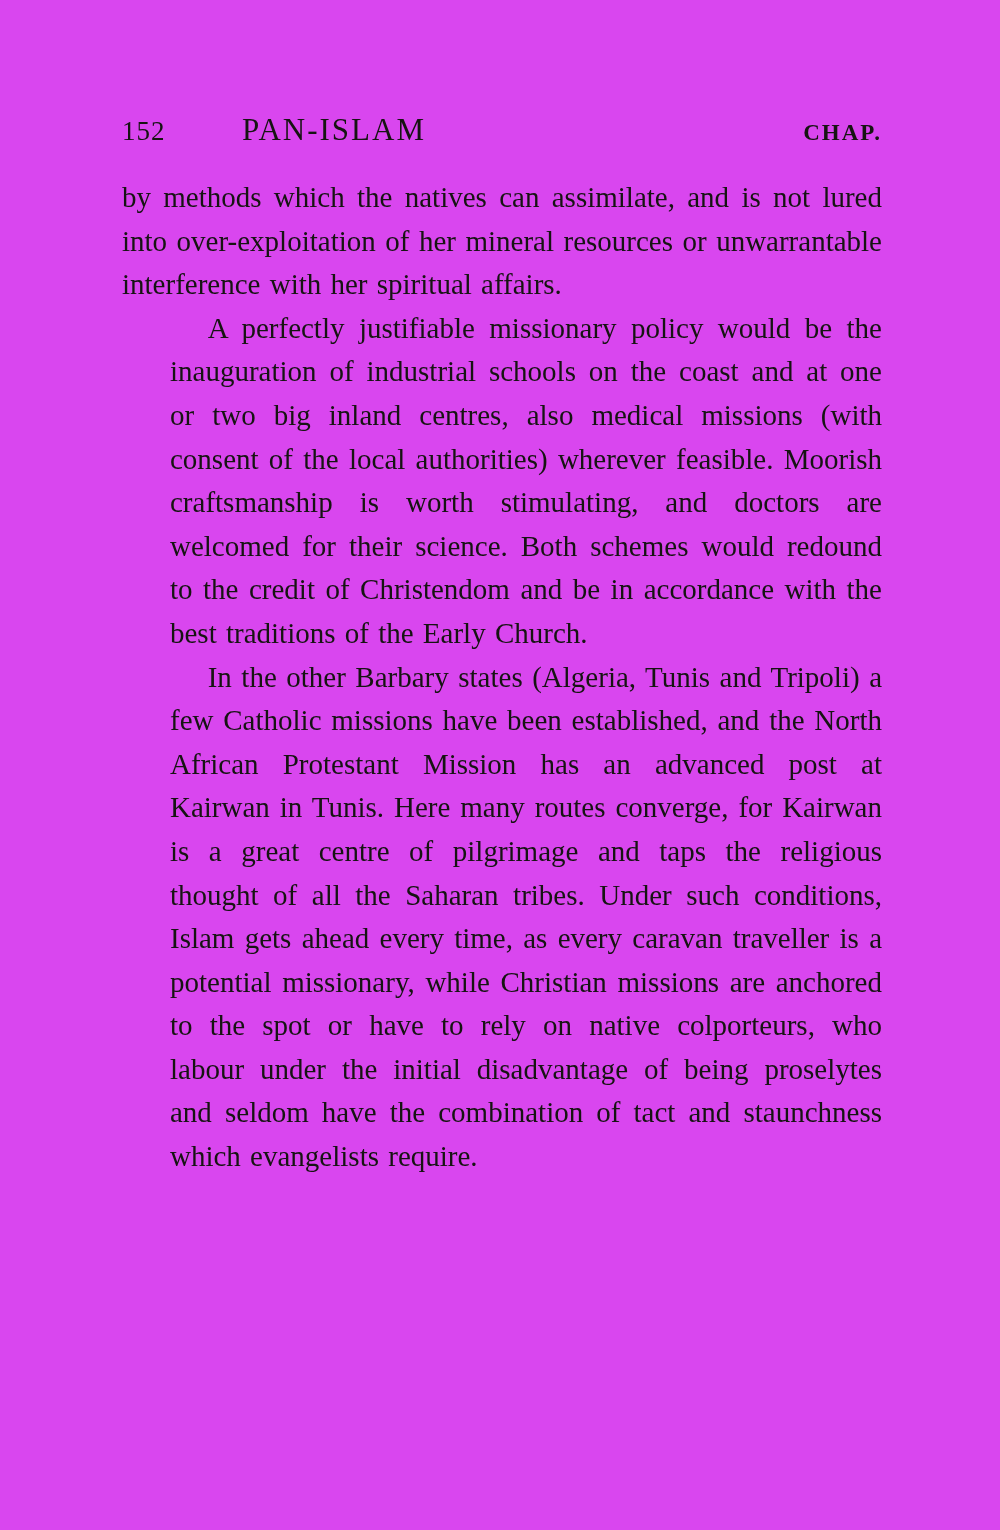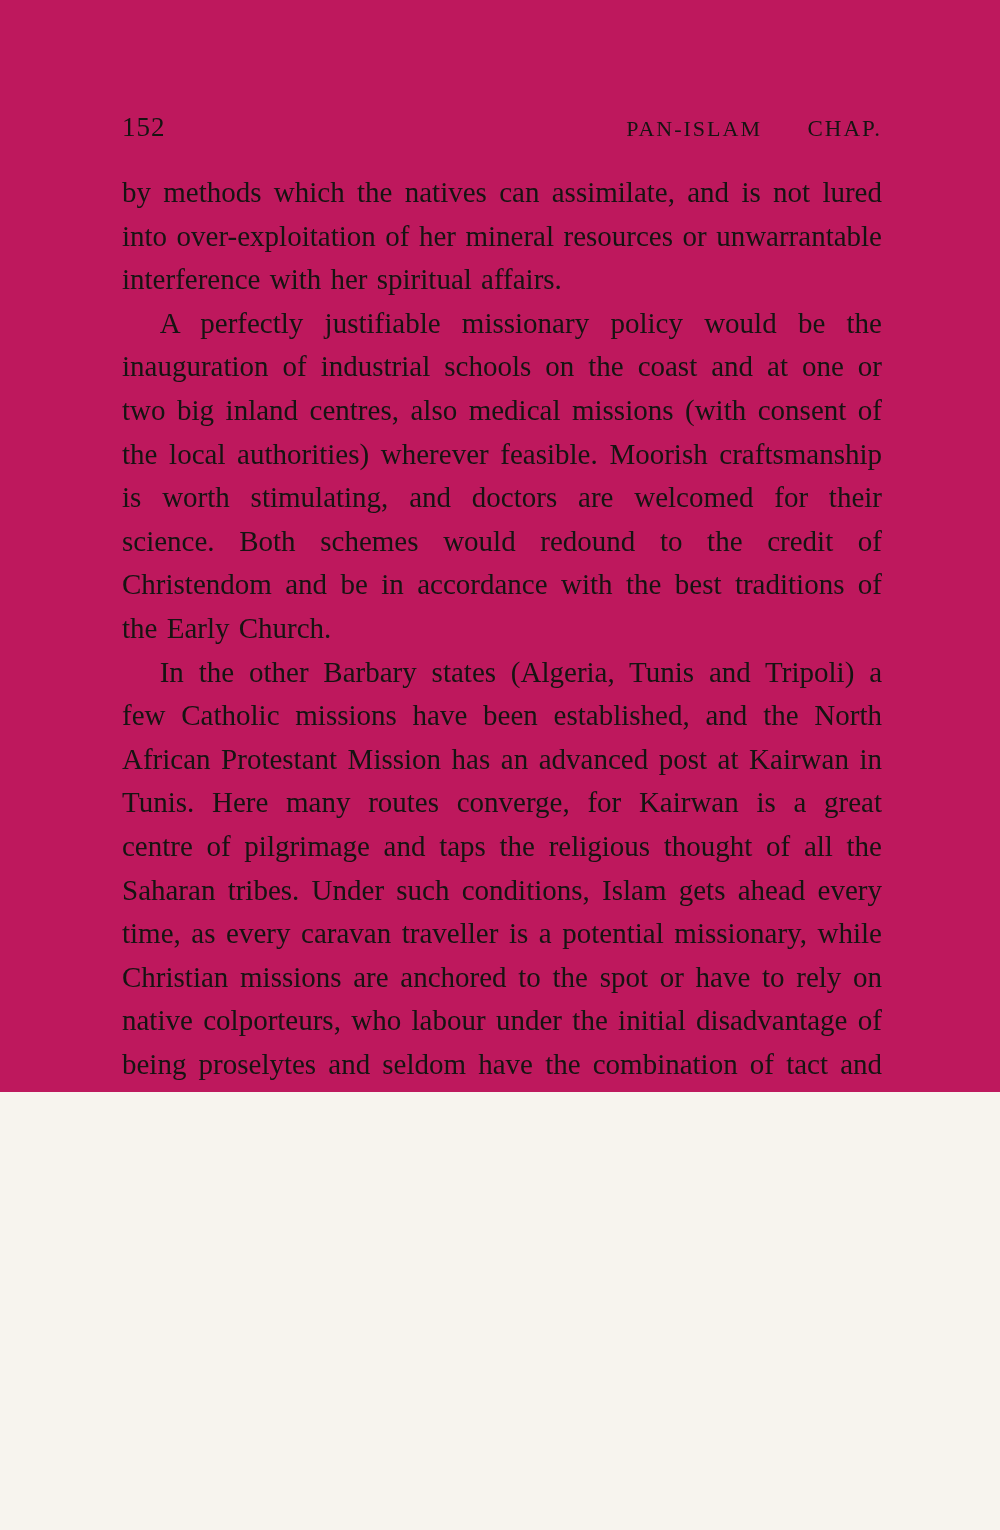--- a/index.html
+++ b/index.html
@@ -3,61 +3,63 @@
 <meta charset="utf-8">
 <style>
   html, body {
     margin: 0;
     padding: 0;
     background: #f7f4ee;
   }
   .page {
     position: relative;
     width: 1000px;
-    height: 1092px;
-    background: #be185d;
+    height: 1530px;
+    background: #d946ef;
     box-sizing: border-box;
     padding: 112px 118px 60px 122px;
     font-family: "Liberation Serif", "DejaVu Serif", serif;
     color: #161412;
     overflow: hidden;
   }
   .running-head {
     display: flex;
     align-items: baseline;
     justify-content: space-between;
     margin-bottom: 28px;
   }
   .running-head .page-number {
     font-size: 27px;
     letter-spacing: 1px;
     min-width: 120px;
   }
   .running-head .book-title {
-    font-size: 22px;
+    font-size: 31px;
     letter-spacing: 2px;
-    text-align: right;
+    text-align: left;
     flex: 1;
   }
   .running-head .chapter-label {
     font-size: 23px;
     letter-spacing: 2px;
     min-width: 120px;
     text-align: right;
+    font-weight: bold;
   }
   .body-text p {
     margin: 0;
     font-size: 29px;
     line-height: 43.6px;
     text-align: justify;
     word-spacing: 2px;
     font-family: Liberation Serif, serif;
   }
   .body-text p.indented {
     text-indent: 1.3em;
+    margin-left: 48px;
   }
 </style>
 </head>
 <body>
 
 <div class="page">
 
   <div class="running-head">
     <span class="page-number">152</span>
     <span class="book-title">PAN-ISLAM</span>

